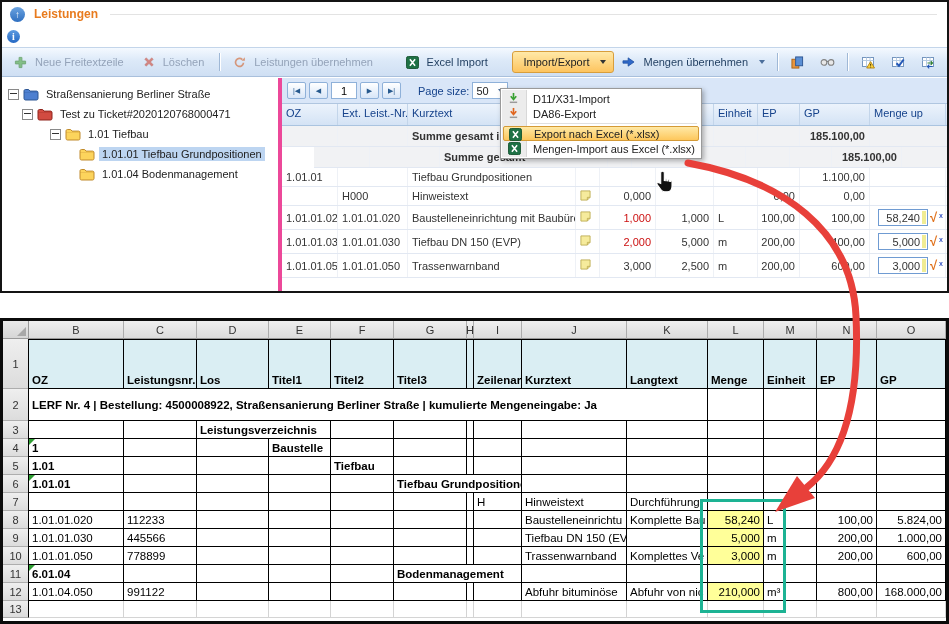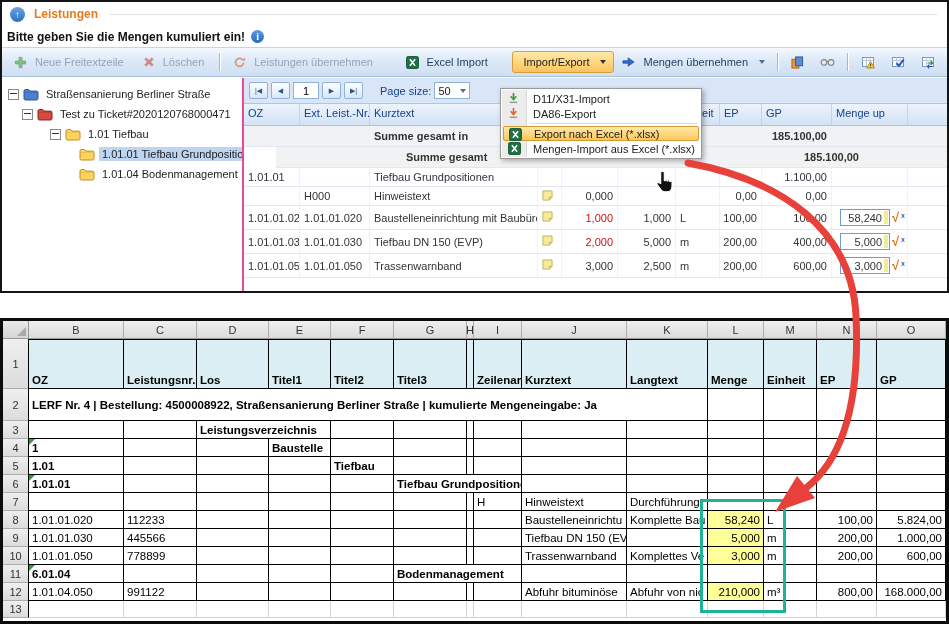--- a/index.html
+++ b/index.html
@@ -27,21 +27,21 @@
   .tbtn.disabled svg{opacity:.6;}
   .tbtn.active{background:linear-gradient(#ffe9a8,#fdc45f);border:1px solid #d89e3c;color:#222;}
   .tsep{width:1px;height:18px;background:#9fb8d6;border-right:1px solid #fff;margin:0 4px;}
   .tspace{width:14px;}
   .caret{width:0;height:0;border-left:3.5px solid transparent;border-right:3.5px solid transparent;
          border-top:4px solid #4c6f9b;margin-left:3px;}
   .tbtn.active .caret{border-top-color:#333;}
   .ticon{display:flex;align-items:center;}
 
   .panel-body{position:absolute;left:0;top:76px;right:0;bottom:0;display:flex;}
-  .tree{width:242px;border-right:2px solid #ec4899;padding-top:6px;box-sizing:border-box;overflow:hidden;}
+  .tree{width:280px;border-right:4px solid #ec4899;padding-top:6px;box-sizing:border-box;overflow:hidden;}
   .tnode{height:20px;display:flex;align-items:center;font-size:11px;color:#222;white-space:nowrap;}
   .exp{width:9px;height:9px;border:1px solid #898989;background:#fff;position:relative;margin-right:4px;flex:none;}
   .exp::before{content:"";position:absolute;left:1px;right:1px;top:3px;height:1px;background:#333;}
   .expspace{width:15px;flex:none;}
   .tfolder{display:flex;align-items:center;margin-right:4px;flex:none;}
   .tlabel{padding:1px 3px;}
   .tnode.sel .tlabel{background:#bdd5f1;}
 
   .gridwrap{flex:1;display:flex;flex-direction:column;background:#fff;min-width:0;}
   .pager{height:25px;background:#d9e6f8;border-bottom:1px solid #b0c6e0;display:flex;align-items:center;
@@ -116,21 +116,20 @@
 
 <div id="stage">
 
   <section class="top-panel">
     <div class="panel-header">
       <span class="circle-up">↑</span>
       <span class="panel-title">Leistungen</span>
       <span class="header-rule"></span>
     </div>
     <div class="info-line">
-      <span>Bitte geben Sie die Mengen kumuliert ein!</span>
       <span class="info-icon">i</span>
     </div>
     <div class="toolbar">
         <div class="tbtn disabled">
           <span class="ticon">
             <svg viewBox="0 0 14 14" width="13" height="13">
               <path d="M5.5 1.5h3v4h4v3h-4v4h-3v-4h-4v-3h4z" fill="#4aa43d" stroke="#2e7d27"></path>
             </svg>
           </span>
           <span class="tlabel">Neue Freitextzeile</span>

